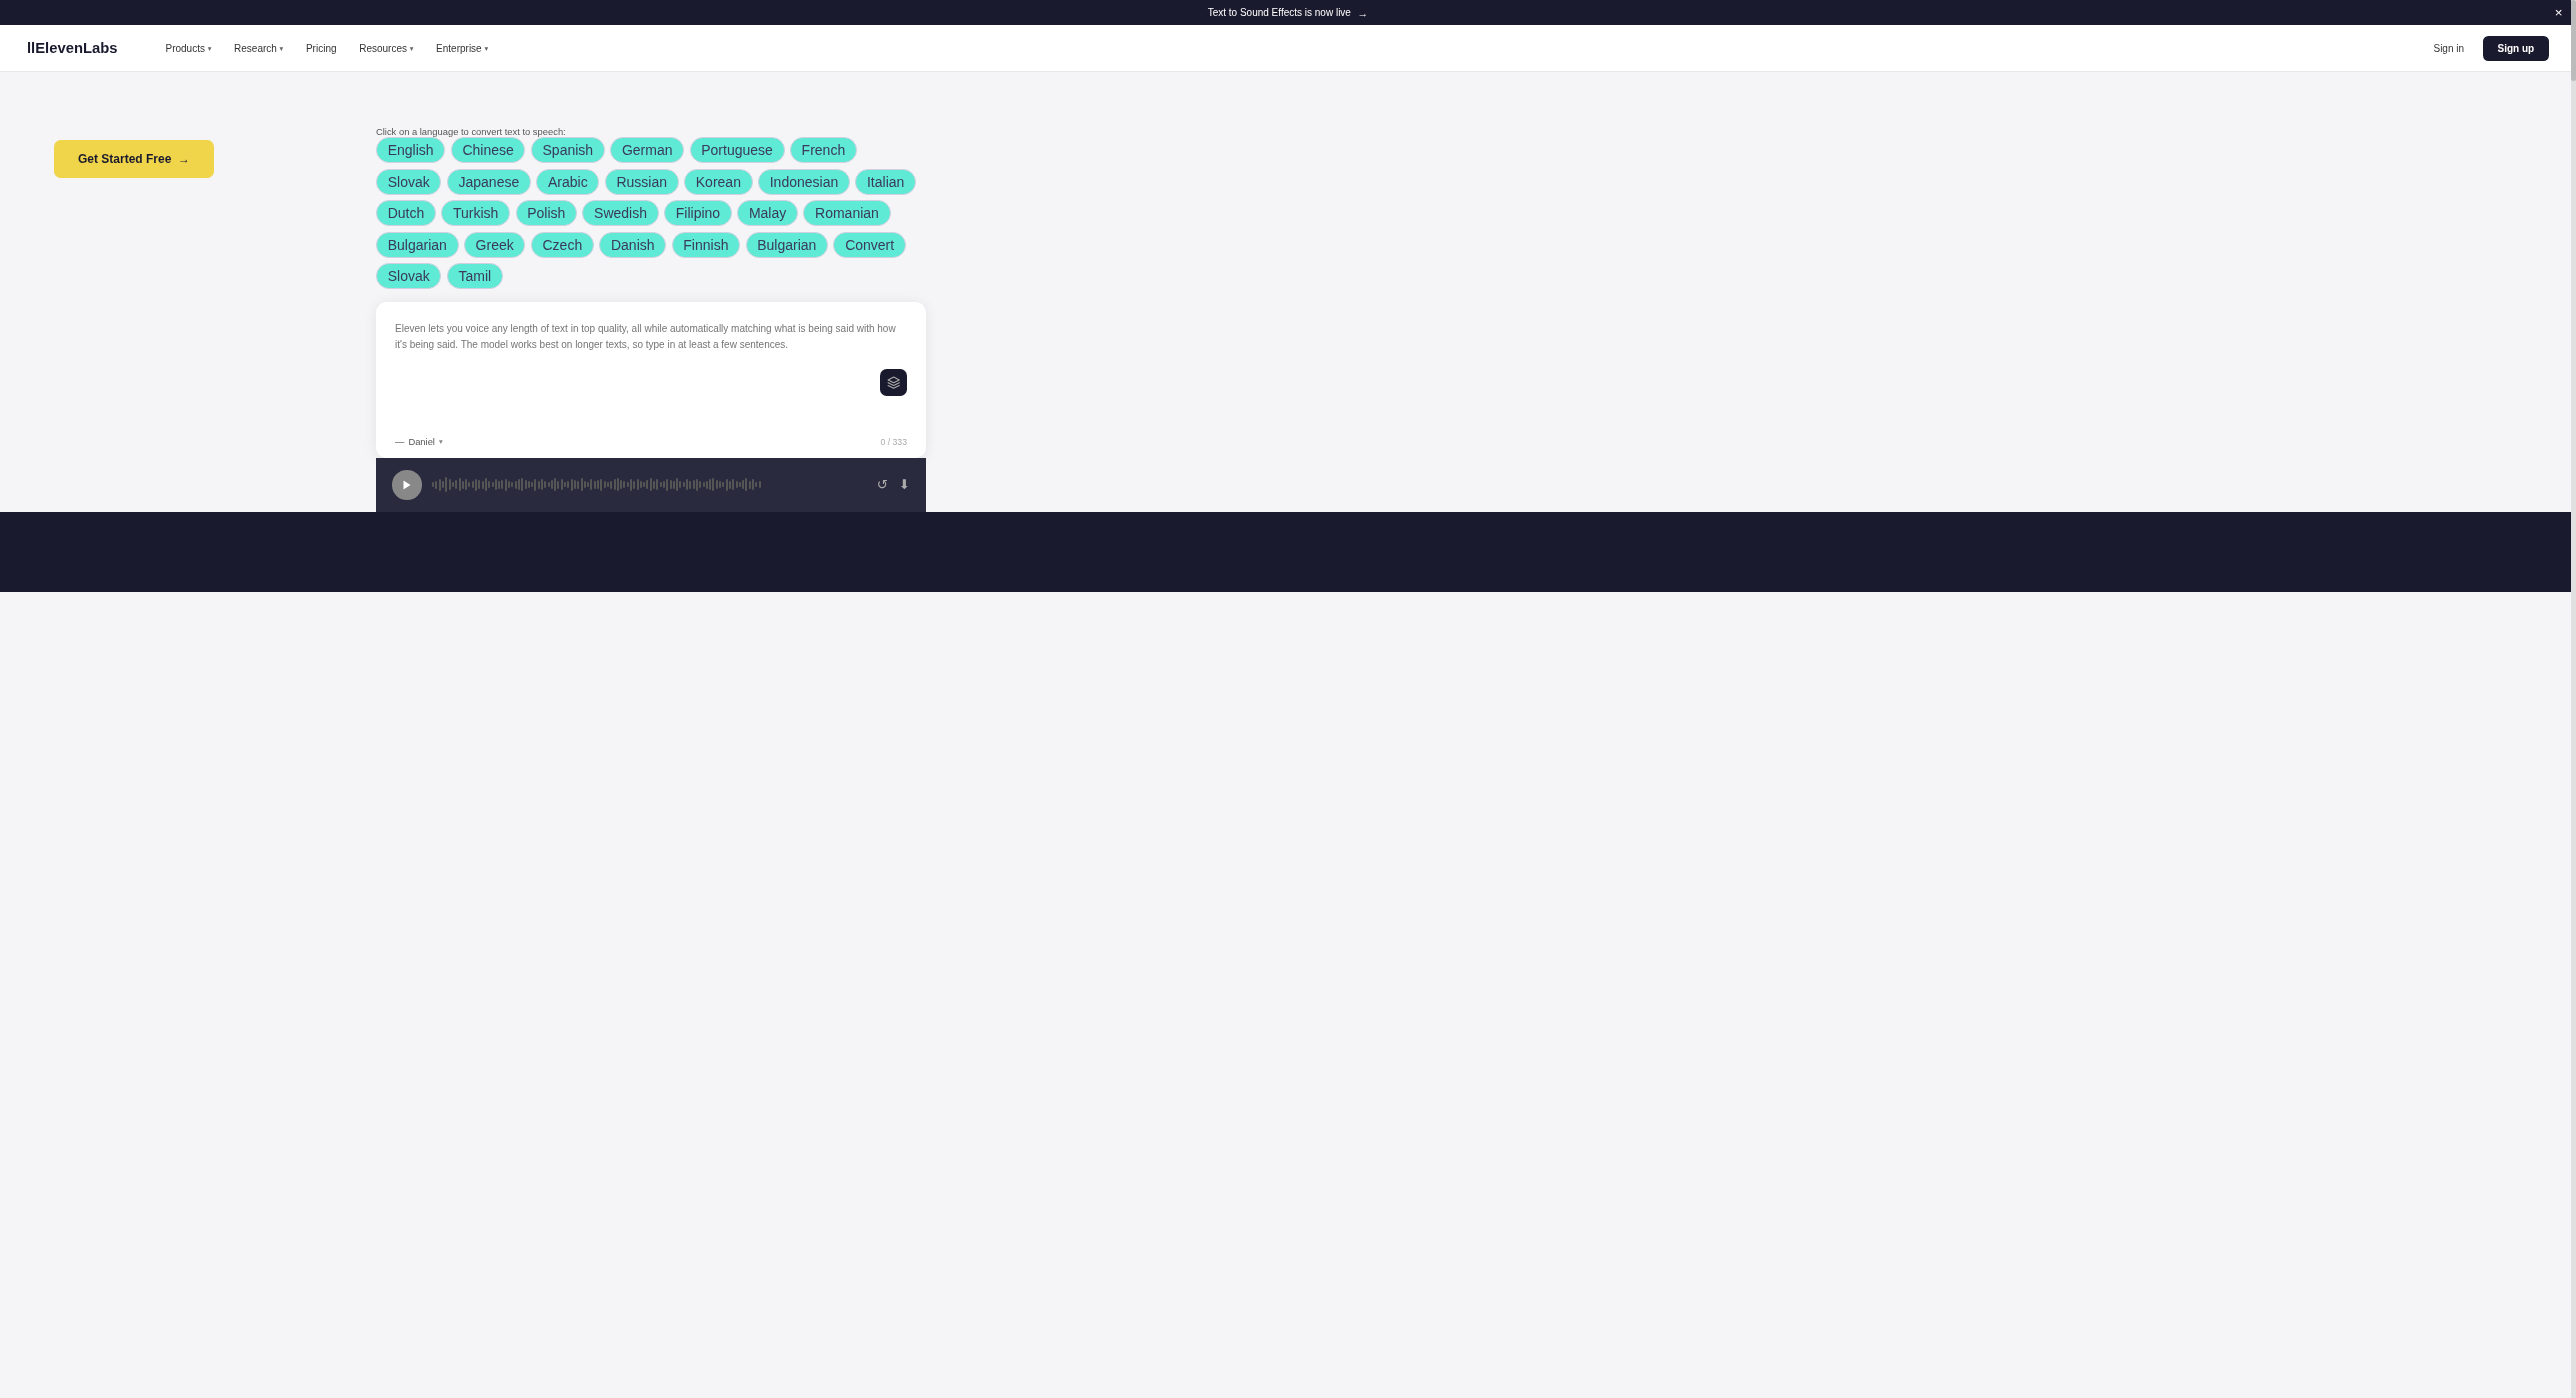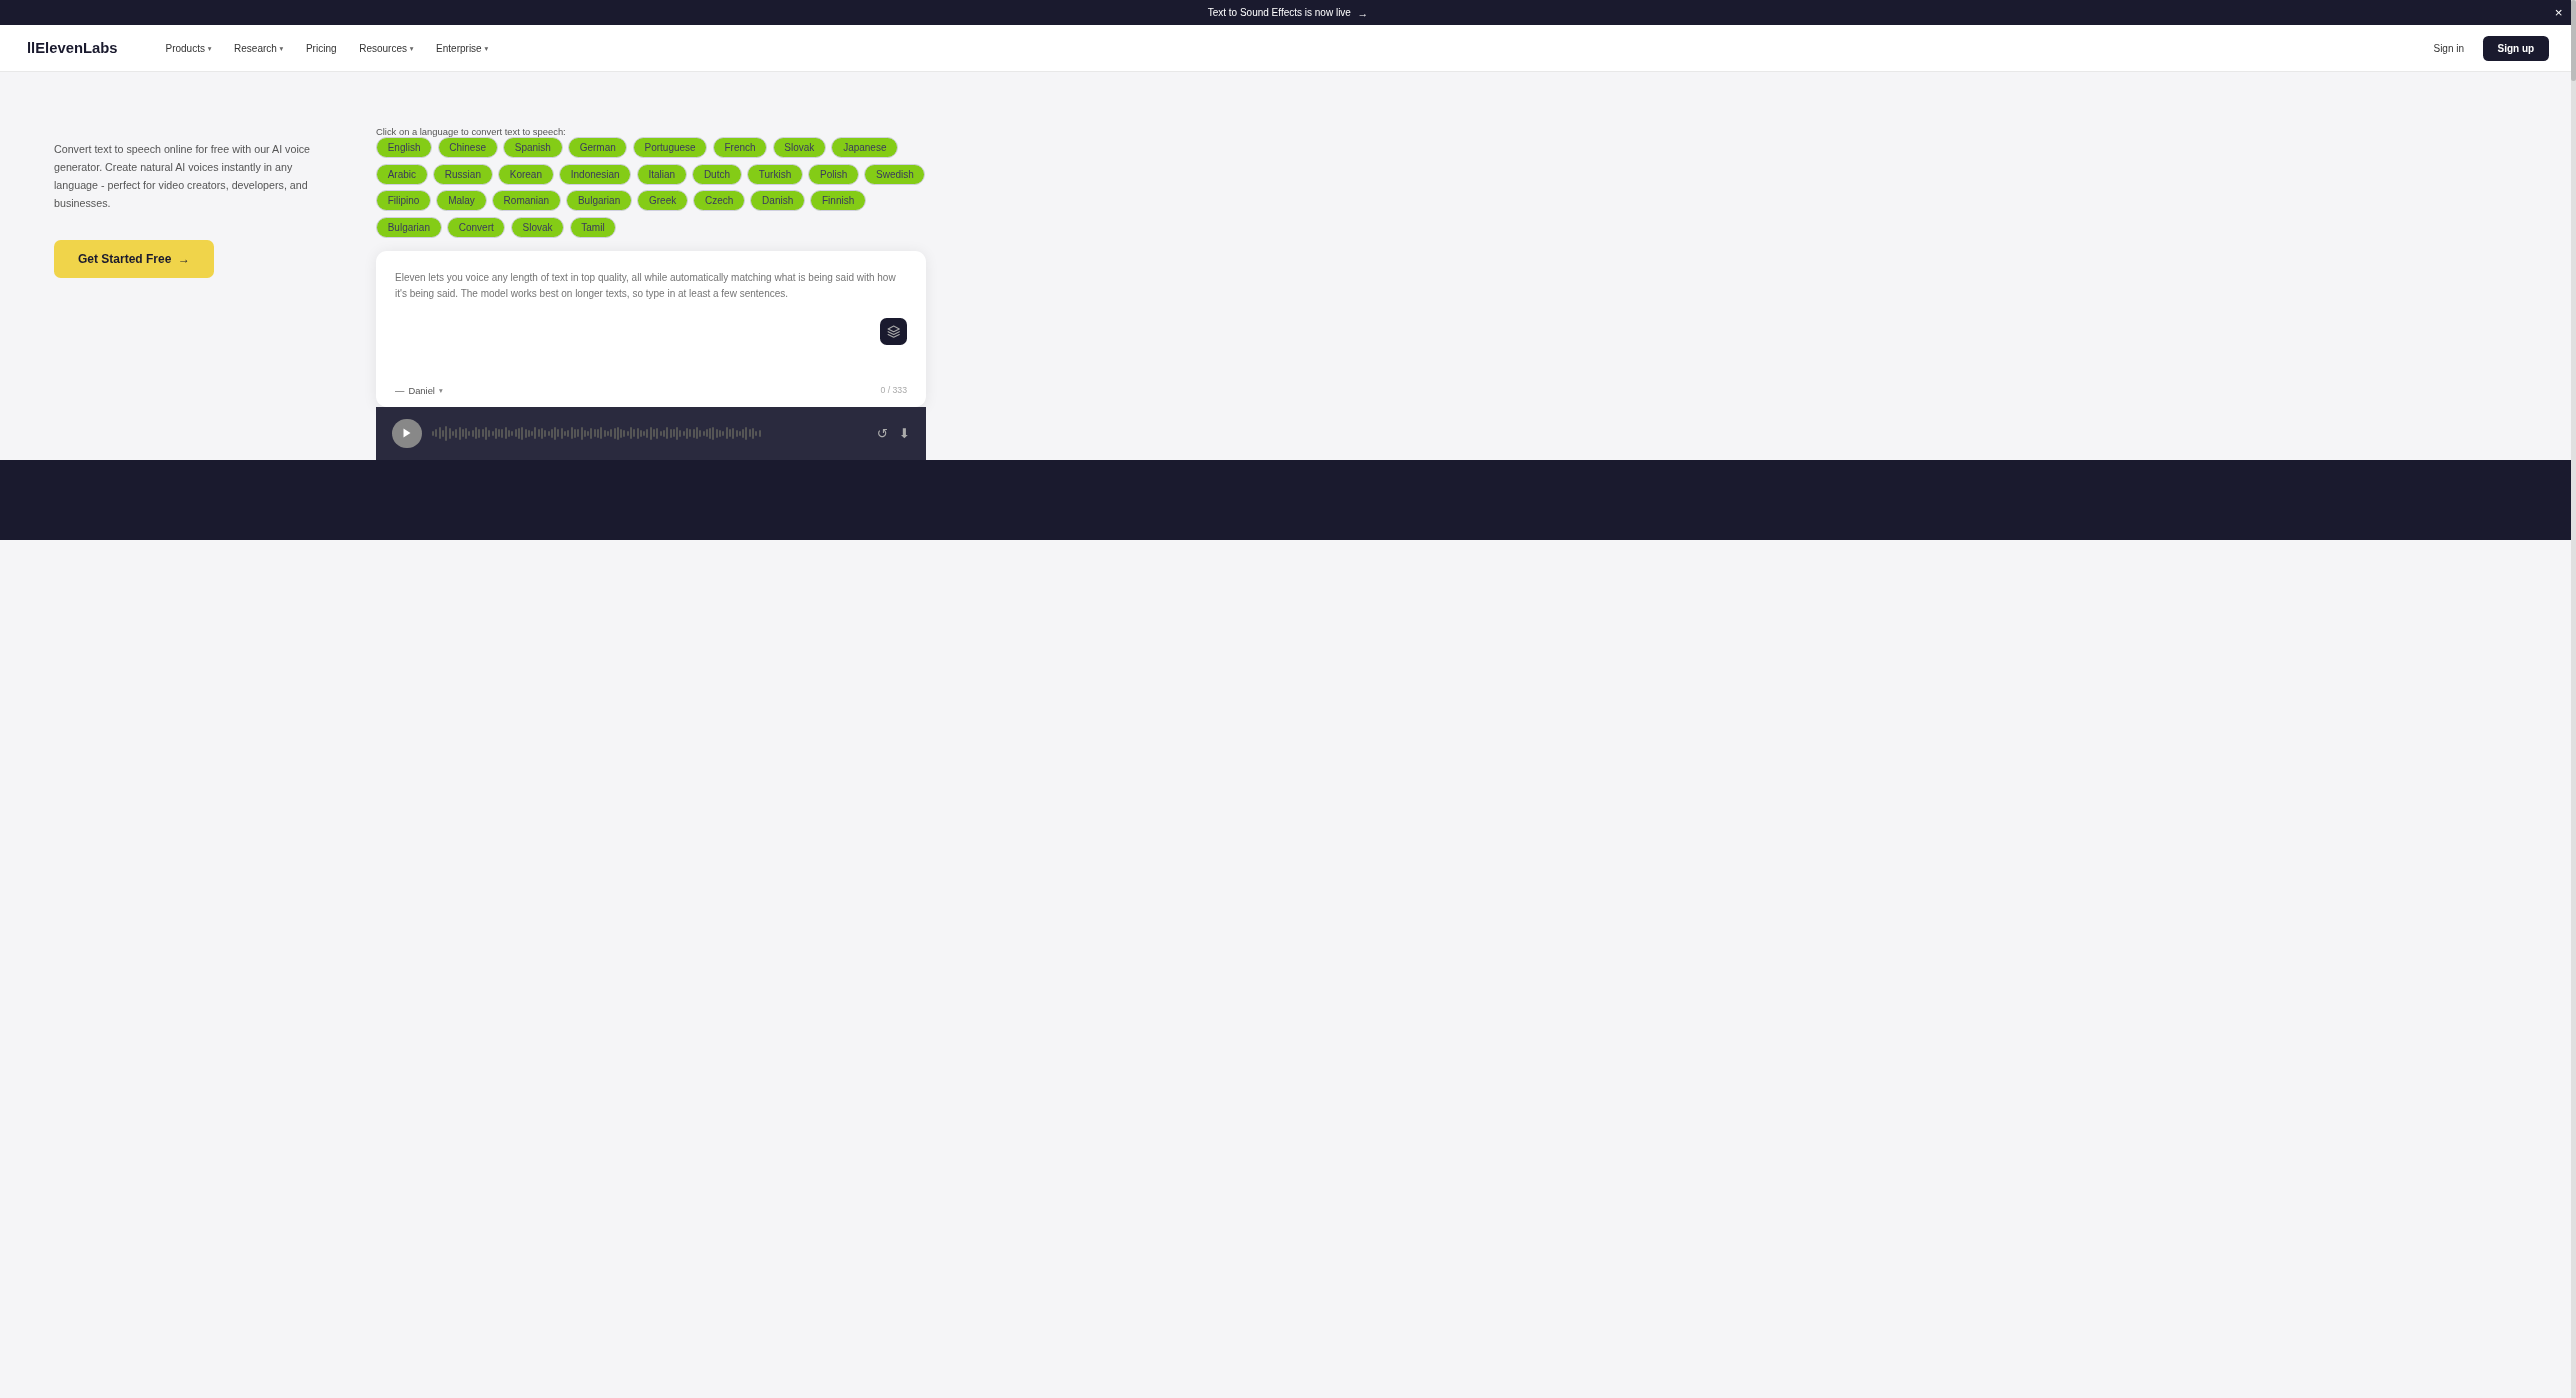--- a/index.html
+++ b/index.html
@@ -143,25 +143,25 @@
       margin-bottom: 0;
     }
 
     .language-tags {
       display: flex;
       flex-wrap: wrap;
       gap: 5.4px;
       margin-bottom: 13.4px;
     }
     .lang-tag {
-      background: #84cc16;
+      background: #5eead4;
       color: #3a3a5c;
       border-radius: 13.4px;
       padding: 4px 10.7px;
-      font-size: 10px;
+      font-size: 14px;
       cursor: pointer;
       border: 0.7px solid #d0d0e0;
       white-space: nowrap;
     }
 
     .demo-card {
       background: #fff;
       border-radius: 10.7px;
       overflow: hidden;
       box-shadow: 0 1.3px 13.4px rgba(0,0,0,0.08);
@@ -324,21 +324,20 @@
   </div>
   <div class="navbar-actions">
     <button class="signin-btn">Sign in</button>
     <button class="signup-btn">Sign up</button>
   </div>
 </nav>
 
 <section class="hero">
 
   <div class="hero-left">
-    <p class="hero-desc">Convert text to speech online for free with our AI voice generator. Create natural AI voices instantly in any language - perfect for video creators, developers, and businesses.</p>
     <button class="get-started-btn">
       <span>Get Started Free</span>
       <span>→</span>
     </button>
   </div>
 
   <div class="hero-right">
     <p class="language-prompt">Click on a language to convert text to speech:</p>
 
     <div class="language-tags" id="language-tags-container">

